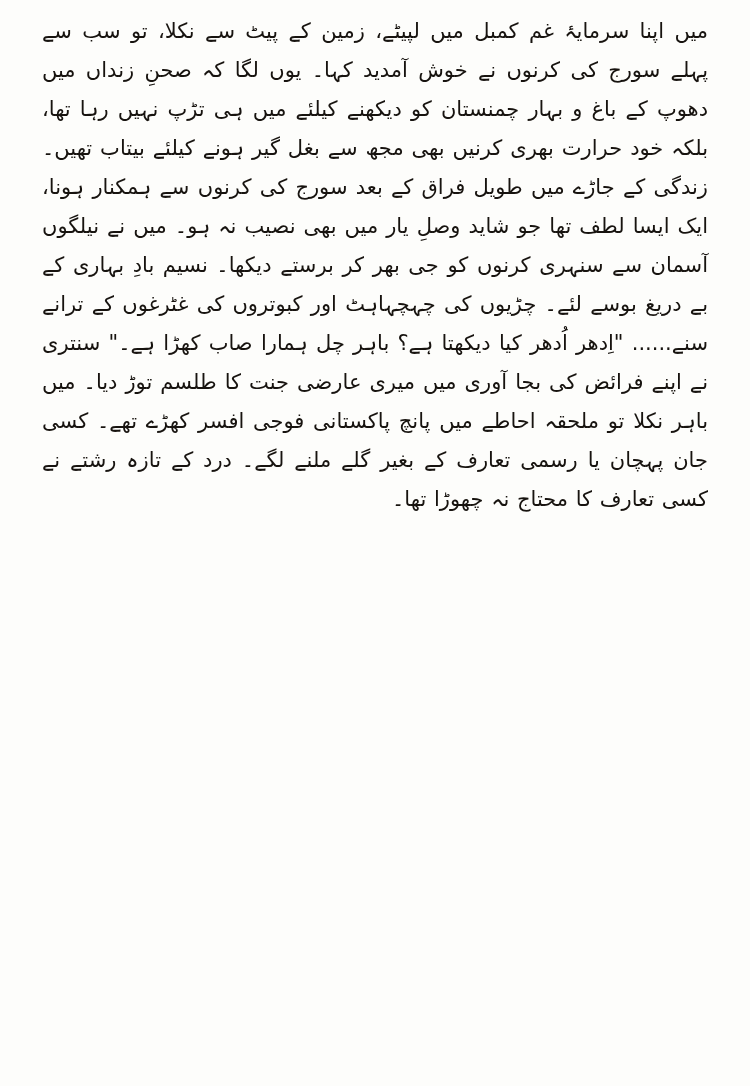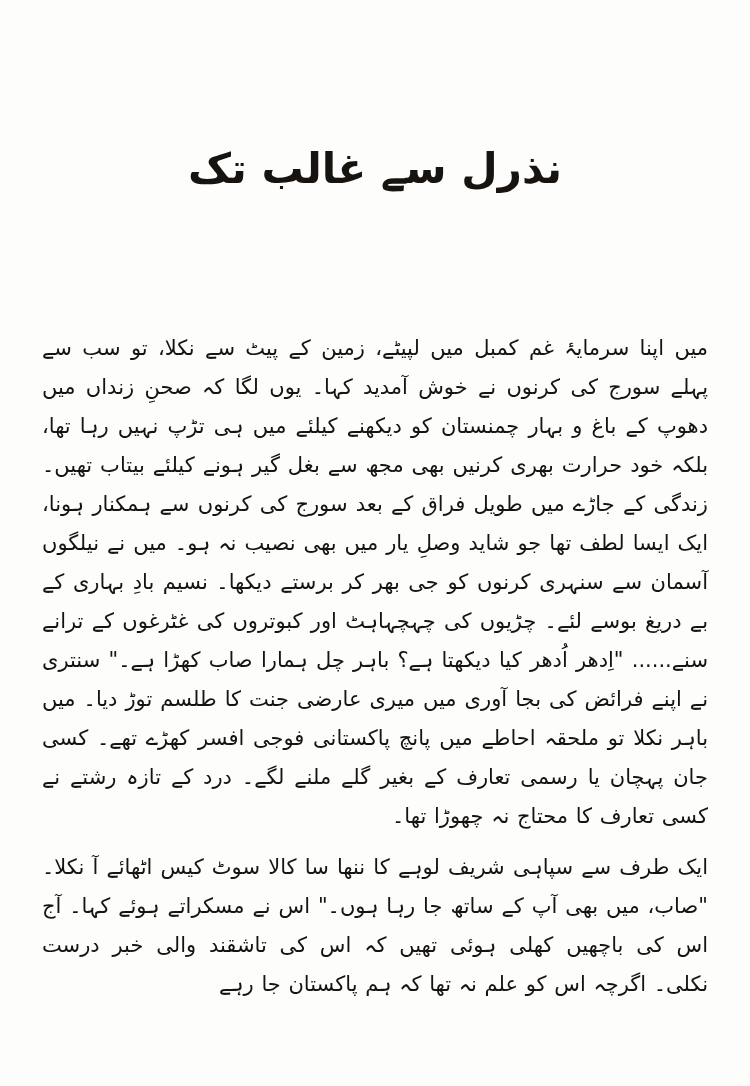--- a/index.html
+++ b/index.html
@@ -39,18 +39,16 @@
     word-spacing: 1px;
   }
   .para + .para {
     margin-top: 4px;
   }
 </style>
 </head>
 <body>
 
 <div class="page">
-  <h1 class="title">نذرل سے غالب تک</h1>
 
   <p class="para">میں اپنا سرمایۂ غم کمبل میں لپیٹے، زمین کے پیٹ سے نکلا، تو سب سے پہلے سورج کی کرنوں نے خوش آمدید کہا۔ یوں لگا کہ صحنِ زنداں میں دھوپ کے باغ و بہار چمنستان کو دیکھنے کیلئے میں ہی تڑپ نہیں رہا تھا، بلکہ خود حرارت بھری کرنیں بھی مجھ سے بغل گیر ہونے کیلئے بیتاب تھیں۔ زندگی کے جاڑے میں طویل فراق کے بعد سورج کی کرنوں سے ہمکنار ہونا، ایک ایسا لطف تھا جو شاید وصلِ یار میں بھی نصیب نہ ہو۔ میں نے نیلگوں آسمان سے سنہری کرنوں کو جی بھر کر برستے دیکھا۔ نسیم بادِ بہاری کے بے دریغ بوسے لئے۔ چڑیوں کی چہچہاہٹ اور کبوتروں کی غٹرغوں کے ترانے سنے...... "اِدھر اُدھر کیا دیکھتا ہے؟ باہر چل ہمارا صاب کھڑا ہے۔" سنتری نے اپنے فرائض کی بجا آوری میں میری عارضی جنت کا طلسم توڑ دیا۔ میں باہر نکلا تو ملحقہ احاطے میں پانچ پاکستانی فوجی افسر کھڑے تھے۔ کسی جان پہچان یا رسمی تعارف کے بغیر گلے ملنے لگے۔ درد کے تازہ رشتے نے کسی تعارف کا محتاج نہ چھوڑا تھا۔</p>
 
-  <p class="para">ایک طرف سے سپاہی شریف لوہے کا ننھا سا کالا سوٹ کیس اٹھائے آ نکلا۔ "صاب، میں بھی آپ کے ساتھ جا رہا ہوں۔" اس نے مسکراتے ہوئے کہا۔ آج اس کی باچھیں کھلی ہوئی تھیں کہ اس کی تاشقند والی خبر درست نکلی۔ اگرچہ اس کو علم نہ تھا کہ ہم پاکستان جا رہے</p>
 </div>
 
 </body></html>

